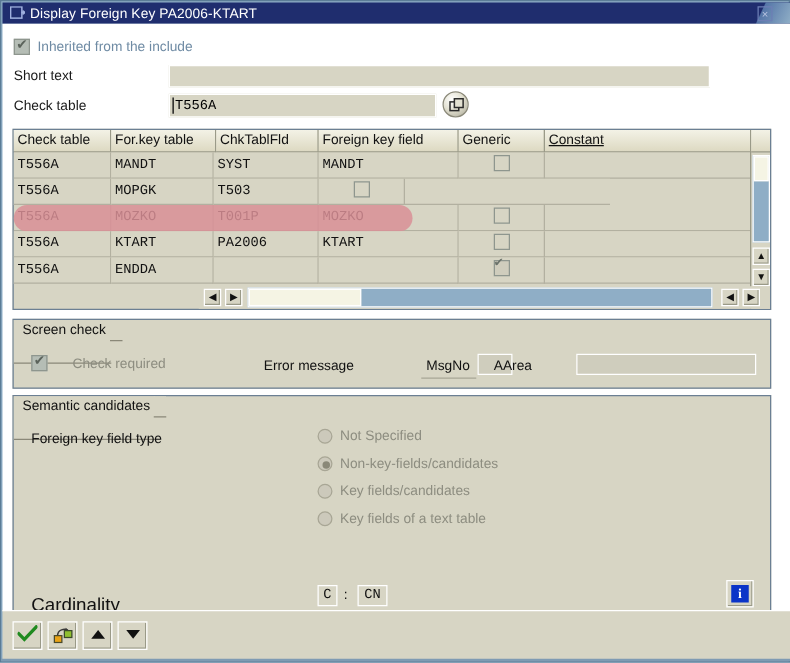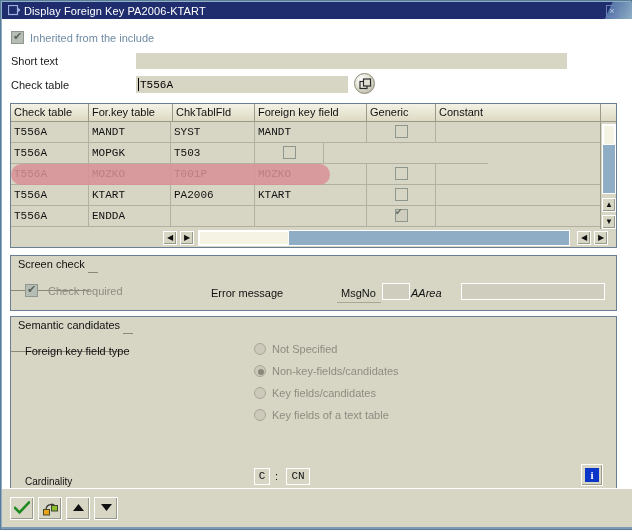--- a/index.html
+++ b/index.html
@@ -117,21 +117,21 @@
   }
   .hcell {
     height: 18px;
     background: linear-gradient(#f3f2e6, #ddd9c2);
     border-right: 1px solid #9a9a88;
     border-bottom: 1px solid #9a9a88;
     color: #111; font-size: 11px;
     line-height: 17px; padding-left: 3px;
     white-space: nowrap; overflow: hidden;
   }
-  .hcell.last { border-right: none; }
+  .hcell.last { border-right: none; text-decoration: underline; }
   .grid-row {
     display: flex; height: 21px;
     position: relative;
   }
   .gcell {
     height: 21px;
     border-right: 1px solid #b2b0a0;
     border-bottom: 1px solid #b2b0a0;
     font-family: "Liberation Mono", monospace;
     font-size: 11px; color: #111;
@@ -216,45 +216,45 @@
     white-space: nowrap;
   }
   .group-tab .slant {
     position: absolute; right: -9px; top: 0; width: 10px; height: 17px;
     background: linear-gradient(to bottom right, #d7d5c4 50%, transparent 50.5%);
     border-bottom: 1px solid #8a8878;
   }
 
   #screen-check { left: 8px; top: 236px; width: 607px; height: 56px; }
   #check-required-row { position: absolute; left: 14px; top: 28px;
-     display: flex; align-items: center; gap: 10px; }
+     display: flex; align-items: center; gap: 20px; }
   #check-required-label { color: #8d8d80; font-size: 11px; }
   #error-message-label { position: absolute; left: 200px; top: 31px; color: #111; font-size: 11px; }
   #msgno-label { position: absolute; left: 330px; top: 31px; color: #111; font-size: 11px; }
   #msgno-underline { position: absolute; left: 326px; top: 46px; width: 44px; height: 1px; background: #a8a695; }
   #msgno-input { position: absolute; left: 371px; top: 27px; width: 28px; height: 17px;
      background: #cfcdbd; border: 1px solid #ffffff; }
-  #aarea-label { position: absolute; left: 400px; top: 31px; color: #111; font-size: 11px; font-style: italic; }
+  #aarea-label { position: absolute; left: 384px; top: 31px; color: #111; font-size: 11px; }
   #aarea-input { position: absolute; left: 450px; top: 27px; width: 144px; height: 17px;
      background: #cfcdbd; border: 1px solid #ffffff; }
 
   #semantic-attrs { left: 8px; top: 297px; width: 607px; height: 180px; }
   #fk-type-label { position: absolute; left: 14px; top: 28px; color: #111; font-size: 11px; }
   .radio-row { position: absolute; left: 243px; display: flex; align-items: center; gap: 6px; }
   .radio {
     width: 12px; height: 12px; border-radius: 50%;
     background: #ccc9bb; border: 1px solid #a8a695;
     position: relative; flex: 0 0 auto;
   }
   .radio.sel::after {
     content: ""; position: absolute; left: 3px; top: 3px;
     width: 6px; height: 6px; border-radius: 50%; background: #8a8878;
   }
   .radio-label { color: #8d8d80; font-size: 11px; white-space: nowrap; }
-  #cardinality-label { position: absolute; left: 14px; top: 159px; color: #111; font-size: 10px; }
+  #cardinality-label { position: absolute; left: 14px; top: 159px; color: #111; font-size: 15px; }
   #card-underline { position: absolute; left: 14px; top: 172px; width: 560px; height: 1px; background: #b5b3a3; }
   .card-box {
     position: absolute; height: 17px;
     background: #d7d5c4; border: 1px solid #ffffff;
     font-family: "Liberation Mono", monospace; font-size: 11px; color: #111;
     line-height: 15px; text-align: center;
   }
   #card-left  { left: 243px; top: 151px; width: 16px; }
   #card-colon { position: absolute; left: 264px; top: 153px; color: #111; font-size: 11px; }
   #card-right { left: 275px; top: 151px; width: 24px; }

